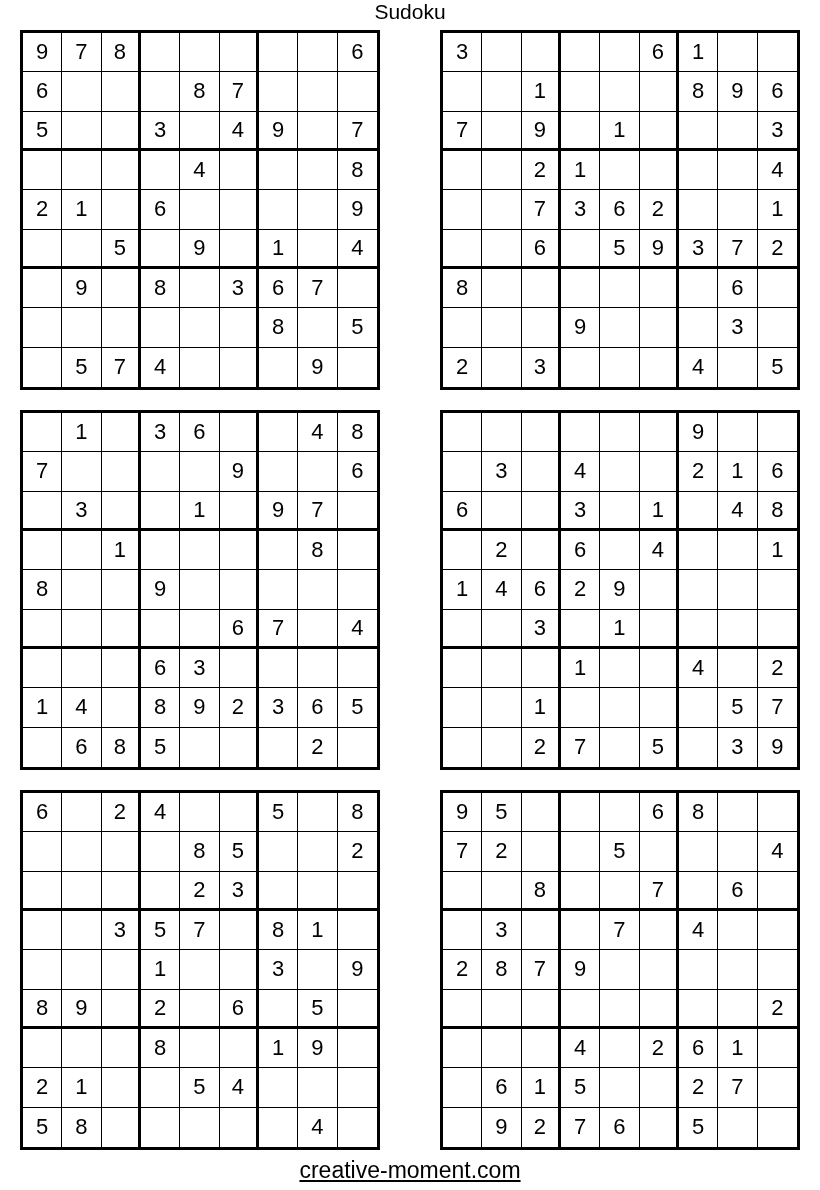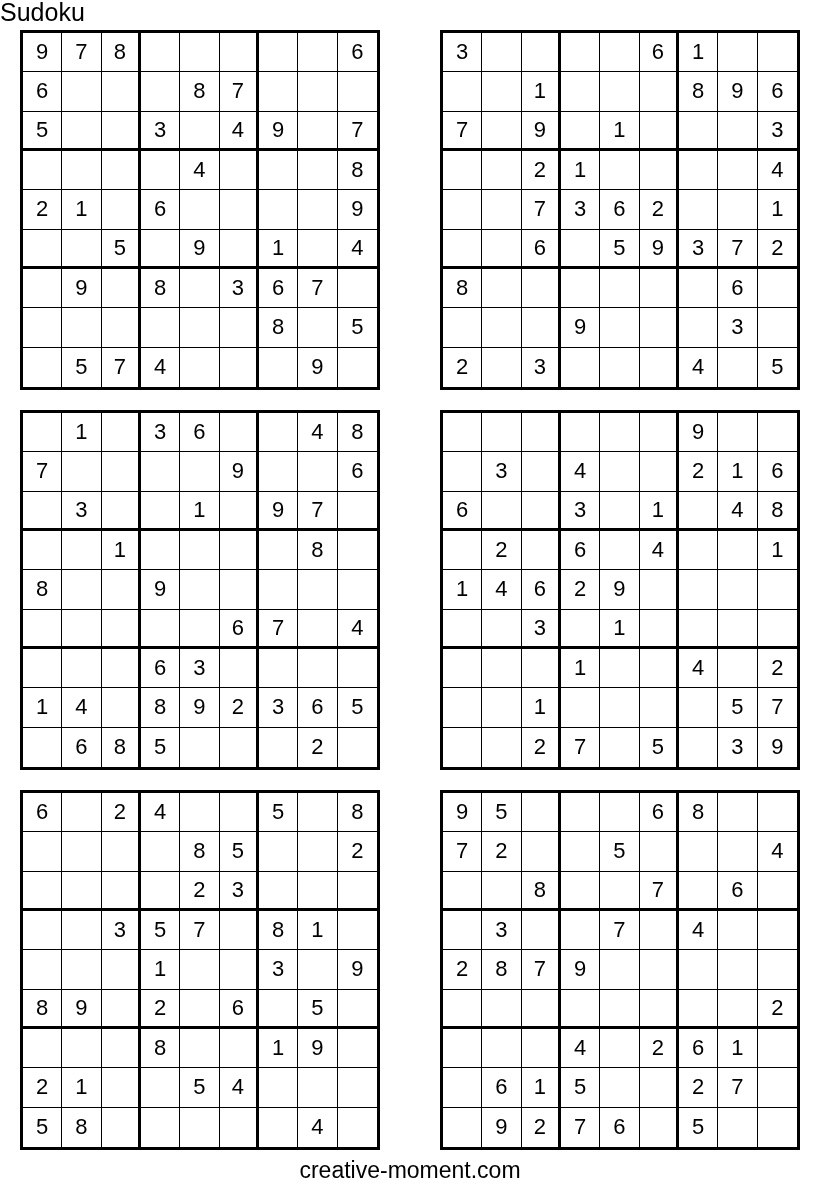--- a/index.html
+++ b/index.html
@@ -13,32 +13,33 @@
     position: relative;
     font-family: "Liberation Sans", sans-serif;
     color: #000;
     overflow: hidden;
   }
   .page-title {
     position: absolute;
     top: 0;
     left: 0;
     width: 820px;
-    text-align: left;
-    font-size: 25px;
+    text-align: center;
+    font-size: 21px;
     line-height: 24px;
   }
   .footer {
     position: absolute;
     top: 1155px;
     left: 0;
     width: 820px;
     text-align: center;
     font-size: 23px;
     line-height: 30px;
+    text-decoration: underline;
   }
   .grid {
     position: absolute;
     width: 360px;
     height: 360px;
     box-sizing: border-box;
     border: 3px solid #000;
     display: grid;
     grid-template-columns: repeat(9, 1fr);
     grid-template-rows: repeat(9, 1fr);

